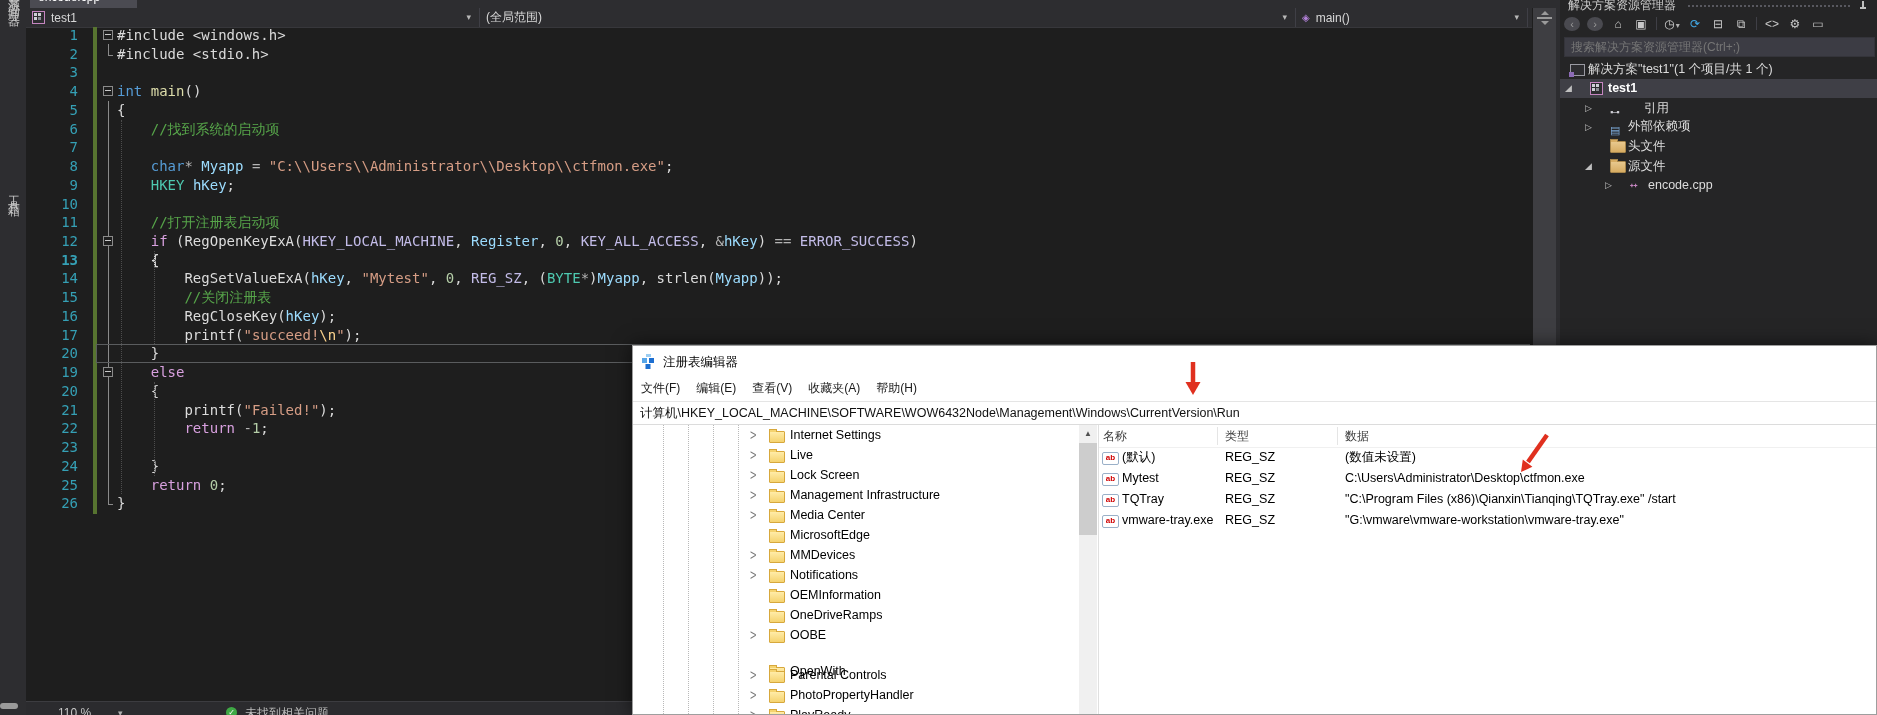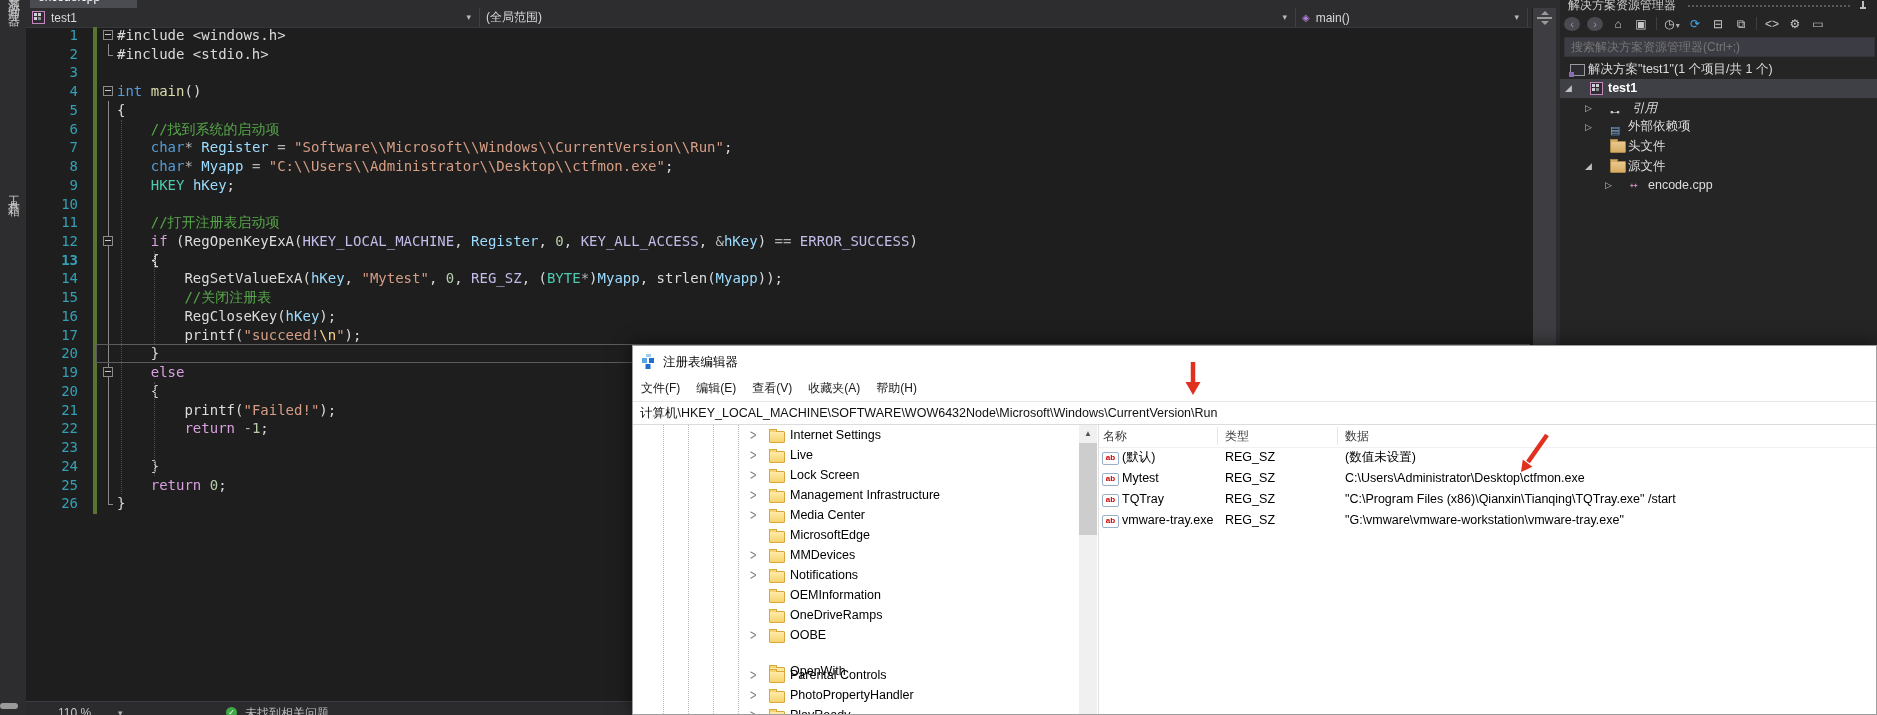--- a/index.html
+++ b/index.html
@@ -184,21 +184,20 @@
         <div class="crow" style="top: 100.92px;">
           <span class="lnum">5</span>
           <pre class="ctext"><span class="tk-pl">{</span></pre>
         </div>
         <div class="crow" style="top: 119.65px;">
           <span class="lnum">6</span>
           <pre class="ctext"><span class="tk-com">    //找到系统的启动项</span></pre>
         </div>
         <div class="crow" style="top: 138.38px;">
           <span class="lnum">7</span>
-          <pre class="ctext"><span class="tk-kw">    char</span><span class="tk-op">*</span><span class="tk-pl"> </span><span class="tk-var">Register</span><span class="tk-op"> = </span><span class="tk-str">"Software\\Microsoft\\Windows\\CurrentVersion\\Run"</span><span class="tk-pl">;</span></pre>
         </div>
         <div class="crow" style="top: 157.11px;">
           <span class="lnum">8</span>
           <pre class="ctext"><span class="tk-kw">    char</span><span class="tk-op">*</span><span class="tk-pl"> </span><span class="tk-var">Myapp</span><span class="tk-op"> = </span><span class="tk-str">"C:\\Users\\Administrator\\Desktop\\ctfmon.exe"</span><span class="tk-pl">;</span></pre>
         </div>
         <div class="crow" style="top: 175.84px;">
           <span class="lnum">9</span>
           <pre class="ctext"><span class="tk-type">    HKEY</span><span class="tk-pl"> </span><span class="tk-var">hKey</span><span class="tk-pl">;</span></pre>
         </div>
         <div class="crow" style="top: 194.57px;">
@@ -316,21 +315,21 @@
           <span class="selabel" style="left: 28px;">解决方案"test1"(1 个项目/共 1 个)</span>
         </div>
         <div class="serow sel bold" style="top: 19.3px;">
           <span class="seexp" style="left: 5px;">◢</span>
           <span class="seicon" style="left: 30px;"><span class="i-proj"></span></span>
           <span class="selabel" style="left: 48px;">test1</span>
         </div>
         <div class="serow" style="top: 38.6px;">
           <span class="seexp" style="left: 25px;">▷</span>
           <span class="seicon" style="left: 50px;"><span class="i-ref">▪–▪</span></span>
-          <span class="selabel" style="left: 72px; font-style: italic;">引用</span>
+          <span class="selabel" style="left: 84px;">引用</span>
         </div>
         <div class="serow" style="top: 57.9px;">
           <span class="seexp" style="left: 25px;">▷</span>
           <span class="seicon" style="left: 50px;"><span class="i-ext">▤</span></span>
           <span class="selabel" style="left: 68px; font-family: Liberation Mono, monospace;">外部依赖项</span>
         </div>
         <div class="serow" style="top: 77.2px;">
           <span class="seicon" style="left: 50px;"><span class="foldbase"></span></span>
           <span class="selabel" style="left: 68px;">头文件</span>
         </div>
@@ -352,21 +351,21 @@
       <span class="reg-ico"></span>
       <span class="txt">注册表编辑器</span>
     </div>
     <div class="regmenu" id="regmenu">
         <span>文件(F)</span>
         <span>编辑(E)</span>
         <span>查看(V)</span>
         <span>收藏夹(A)</span>
         <span>帮助(H)</span>
       </div>
-    <div class="regaddr">计算机\HKEY_LOCAL_MACHINE\SOFTWARE\WOW6432Node\Microsoft\Windows\CurrentVersion\Run</div>
+    <div class="regaddr">计算机\HKEY_LOCAL_MACHINE\SOFTWARE\WOW6432Node\Management\Windows\CurrentVersion\Run</div>
     <div class="regbody">
       <div class="rguide" style="left:30px"></div>
       <div class="rguide" style="left:55px"></div>
       <div class="rguide" style="left:80px"></div>
       <div class="rguide" style="left:105px"></div>
       <div id="regtree">
           <div class="rrow" style="top: 0px;">
             <span class="rchev">&gt;</span>
             <span class="rfold"><span class="foldbase"></span></span>
             <span class="rlabel">Internet Settings</span>

